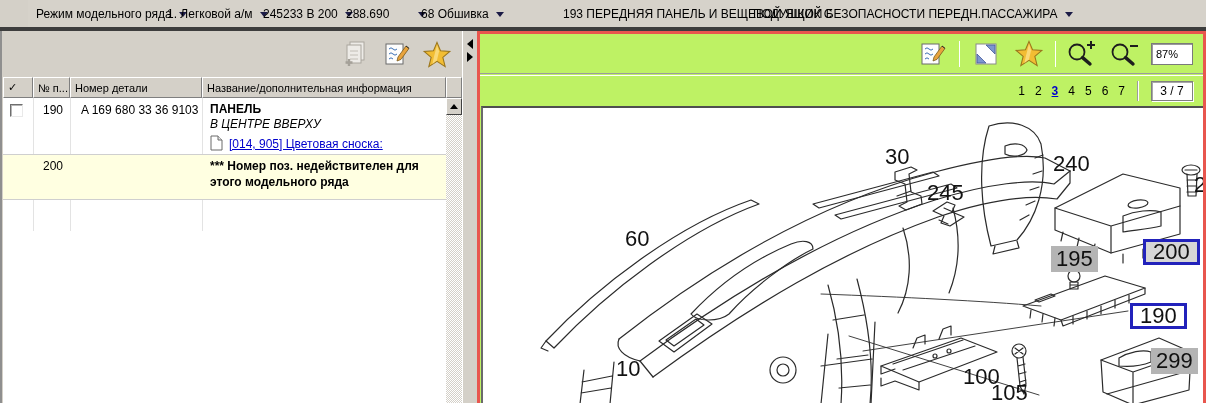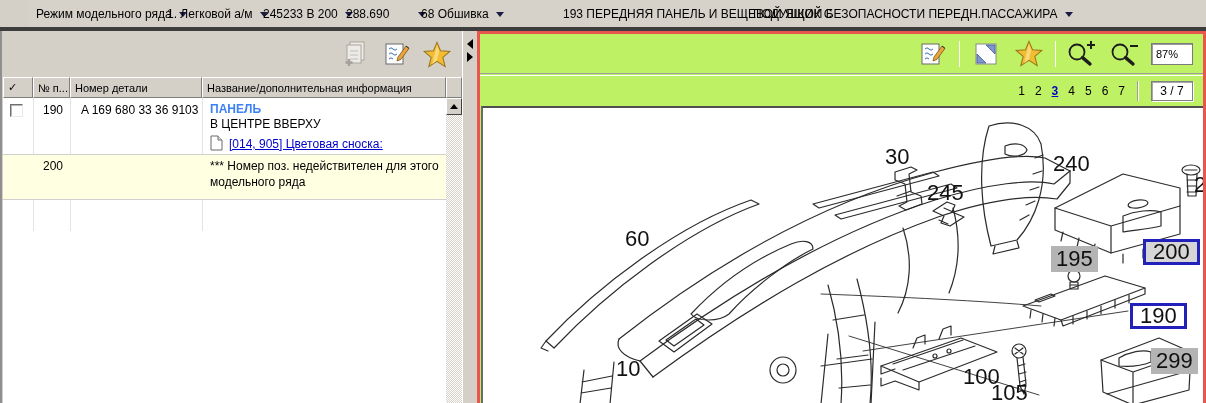--- a/index.html
+++ b/index.html
@@ -29,23 +29,23 @@
   .grid-v { position:absolute; top:0; width:1px; background:#e3e3e3; }
   .t-row { position:absolute; left:0; width:443px; }
   .t-row.warn { background:#ffffe1; }
   .row-sep { position:absolute; left:0; width:443px; height:1px; background:#cfcfcf; }
   .checkbox { position:absolute; width:13px; height:13px; background:#fff;
               border-top:1px solid #6e6e6e; border-left:1px solid #6e6e6e;
               border-bottom:1px solid #e9e9e9; border-right:1px solid #e9e9e9;
               box-shadow: inset 1px 1px 0 #b5b5b5; }
   .pos-cell { position:absolute; left:30px; width:40px; text-align:center; font-size:12px; color:#000; }
   .pn-cell { position:absolute; left:78px; font-size:12px; color:#000; white-space:nowrap; }
-  .nm-bold { position:absolute; left:207px; font-size:12px; font-weight:bold; color:#3b82f6; }
-  .nm-sub { position:absolute; left:207px; font-size:12px; color:#000; }
-  .note-text { position:absolute; left:207px; width:238px; font-size:12px; font-weight:normal; color:#000; line-height:16px; }
+  .nm-bold { position:absolute; left:207px; font-size:12px; font-weight:bold; color:#000000; }
+  .nm-sub { position:absolute; left:207px; font-size:12px; color:#000;font-style:italic; }
+  .note-text { position:absolute; left:207px; width:238px; font-size:12px; font-weight:bold; color:#000; line-height:16px; }
   .link { position:absolute; left:226px; font-size:12px; color:#0000cc; text-decoration:underline; white-space:nowrap; cursor:pointer; }
   .doc-ic { position:absolute; left:207px; }
 
   
   .sb-up { position:absolute; left:446px; top:67px; width:16px; height:17px; background:#d4d0c8;
            border-top:1px solid #fff; border-left:1px solid #fff; border-right:1px solid #404040; border-bottom:1px solid #404040;
            display:flex; align-items:center; justify-content:center; }
   .sb-up .tri { width:0; height:0; border-left:4px solid transparent; border-right:4px solid transparent; border-bottom:5px solid #000; }
   .sb-track { position:absolute; left:446px; top:84px; width:16px; height:288px; background-color:#d4d0c8;
               background-image: linear-gradient(45deg,#ffffff 25%,transparent 25%,transparent 75%,#ffffff 75%),

